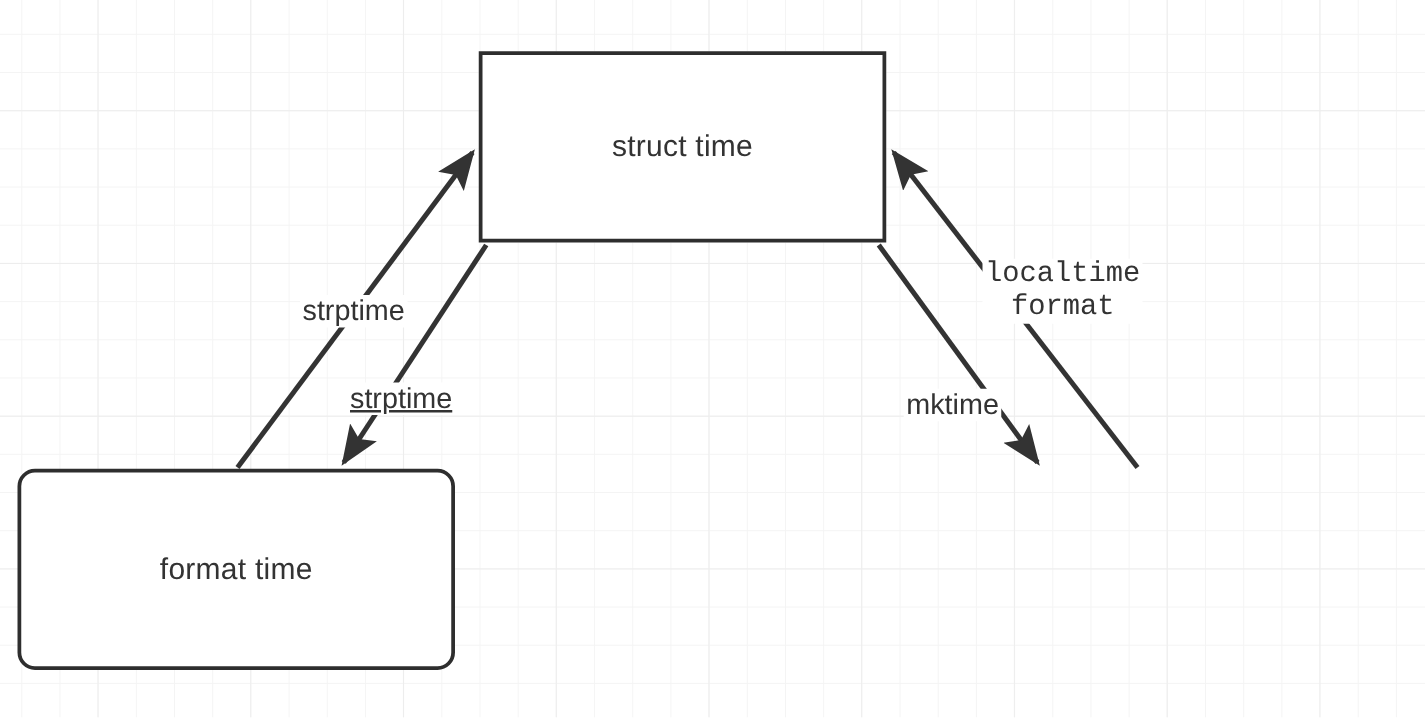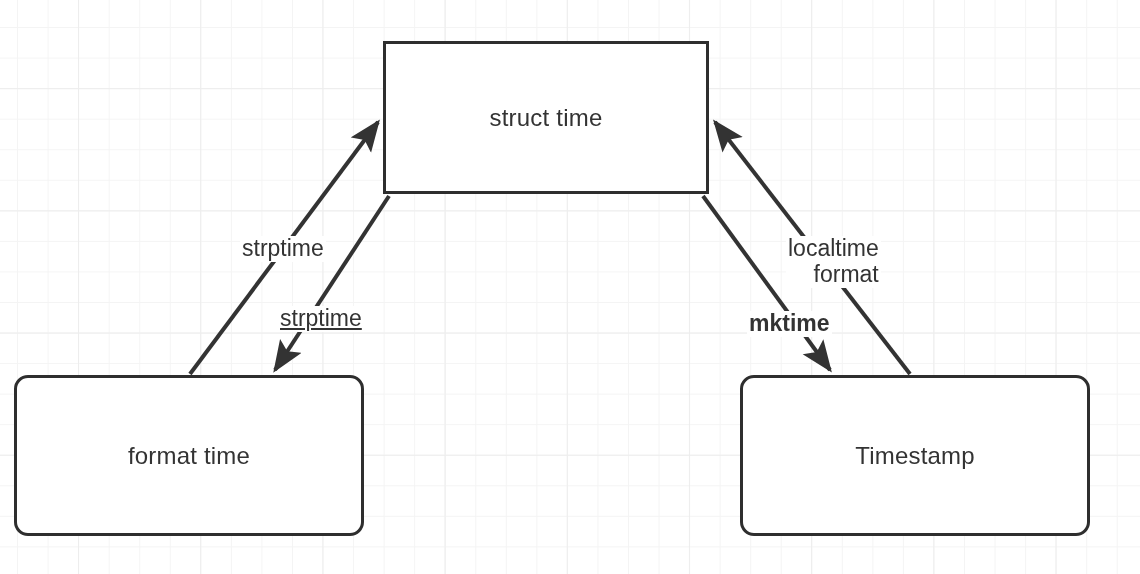--- a/index.html
+++ b/index.html
@@ -62,22 +62,22 @@
     color: #333333;
     font-size: 23px;
     font-family: "Liberation Sans", sans-serif;
     background: #ffffff;
     white-space: nowrap;
     line-height: 1.12;
     padding: 0 2px;
   }
   #label-strftime  { left: 240px; top: 236px; }
   #label-strptime  { left: 278px; top: 306px; text-decoration: underline; }
-  #label-localtime { left: 786px; top: 236px; text-align: right; }
-  #label-mktime    { left: 747px; top: 311px; font-weight: bold; }
+  #label-localtime { left: 786px; top: 207px; text-align: center; font-family: Liberation Mono, monospace; }
+  #label-mktime    { left: 723px; top: 311px; }
   .label-line { display: block; }
 </style>
 </head>
 <body>
 
 <div id="canvas">
 
   <svg class="edges" viewBox="0 0 1140 574" width="1140" height="574" xmlns="http://www.w3.org/2000/svg">
     <defs>
       <marker id="arrowhead" markerWidth="9" markerHeight="9" refX="7.2" refY="3.2" orient="auto" markerUnits="strokeWidth">
@@ -95,23 +95,20 @@
   </svg>
 
   <div class="node" id="node-struct-time">
     <span>struct time</span>
   </div>
 
   <div class="node rounded" id="node-format-time">
     <span>format time</span>
   </div>
 
-  <div class="node rounded" id="node-timestamp">
-    <span>Timestamp</span>
-  </div>
 
   <div class="edge-label" id="label-strftime">strptime</div>
 
   <div class="edge-label" id="label-strptime">strptime</div>
 
   <div class="edge-label" id="label-localtime">
     <span class="label-line">localtime</span>
     <span class="label-line">format</span>
   </div>
 

